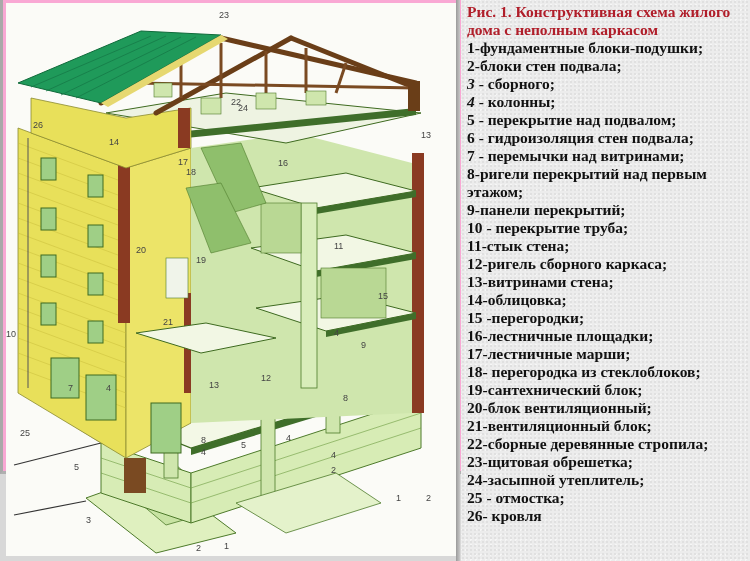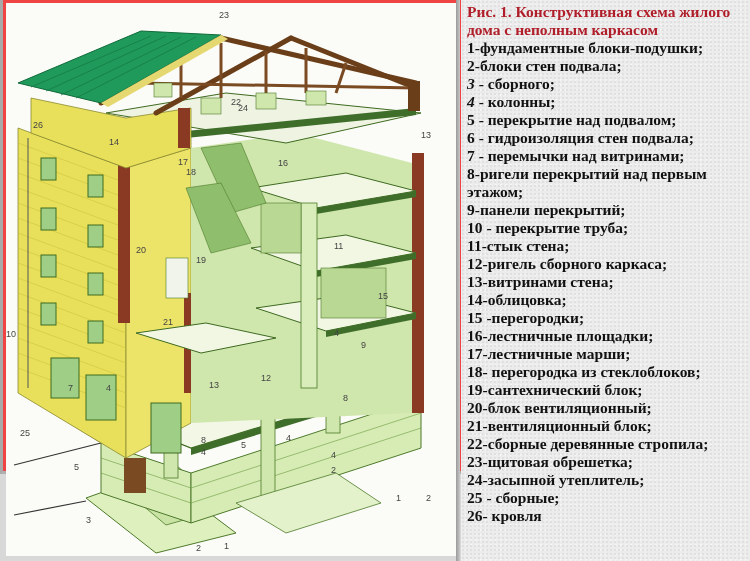--- a/index.html
+++ b/index.html
@@ -4,21 +4,21 @@
 <style>
   html, body { margin: 0; padding: 0; }
   body {
     width: 750px; height: 561px; overflow: hidden;
     background: #d8d8d8;
     font-family: "Liberation Serif", serif;
     position: relative;
   }
   .frame {
     position: absolute; left: 0; top: 0; width: 750px; height: 474px;
-    background: #ef4444;
+    background: #f9a8d4;
     box-sizing: border-box;
     border-left: 3px solid #a9a9a9;
     border-bottom: 3px solid #b0b0b0;
   }
   .illus {
     position: absolute; left: 3px; top: 3px; width: 450px; height: 553px;
     background: #fbfbf7;
   }
   .illus svg { position: absolute; left: 0; top: 0; }
   .separator {
@@ -249,17 +249,17 @@
         <li class="legend-item"><span>15</span><span> -</span><span>перегородки;</span></li>
         <li class="legend-item"><span>16</span><span>-</span><span>лестничные площадки;</span></li>
         <li class="legend-item"><span>17</span><span>-</span><span>лестничные марши;</span></li>
         <li class="legend-item"><span>18</span><span>- </span><span>перегородка из стеклоблоков;</span></li>
         <li class="legend-item"><span>19</span><span>-</span><span>сантехнический блок;</span></li>
         <li class="legend-item"><span>20</span><span>-</span><span>блок вентиляционный;</span></li>
         <li class="legend-item"><span>21</span><span>-</span><span>вентиляционный блок;</span></li>
         <li class="legend-item"><span>22</span><span>-</span><span>сборные деревянные стропила;</span></li>
         <li class="legend-item"><span>23</span><span>-</span><span>щитовая обрешетка;</span></li>
         <li class="legend-item"><span>24</span><span>-</span><span>засыпной утеплитель;</span></li>
-        <li class="legend-item"><span>25</span><span> - </span><span>сборные;</span></li>
+        <li class="legend-item"><span>25</span><span> - </span><span>отмостка;</span></li>
         <li class="legend-item"><span>26</span><span>- </span><span>кровля</span></li>
       </ul>
   </div>
 </div>
 
 </body></html>

